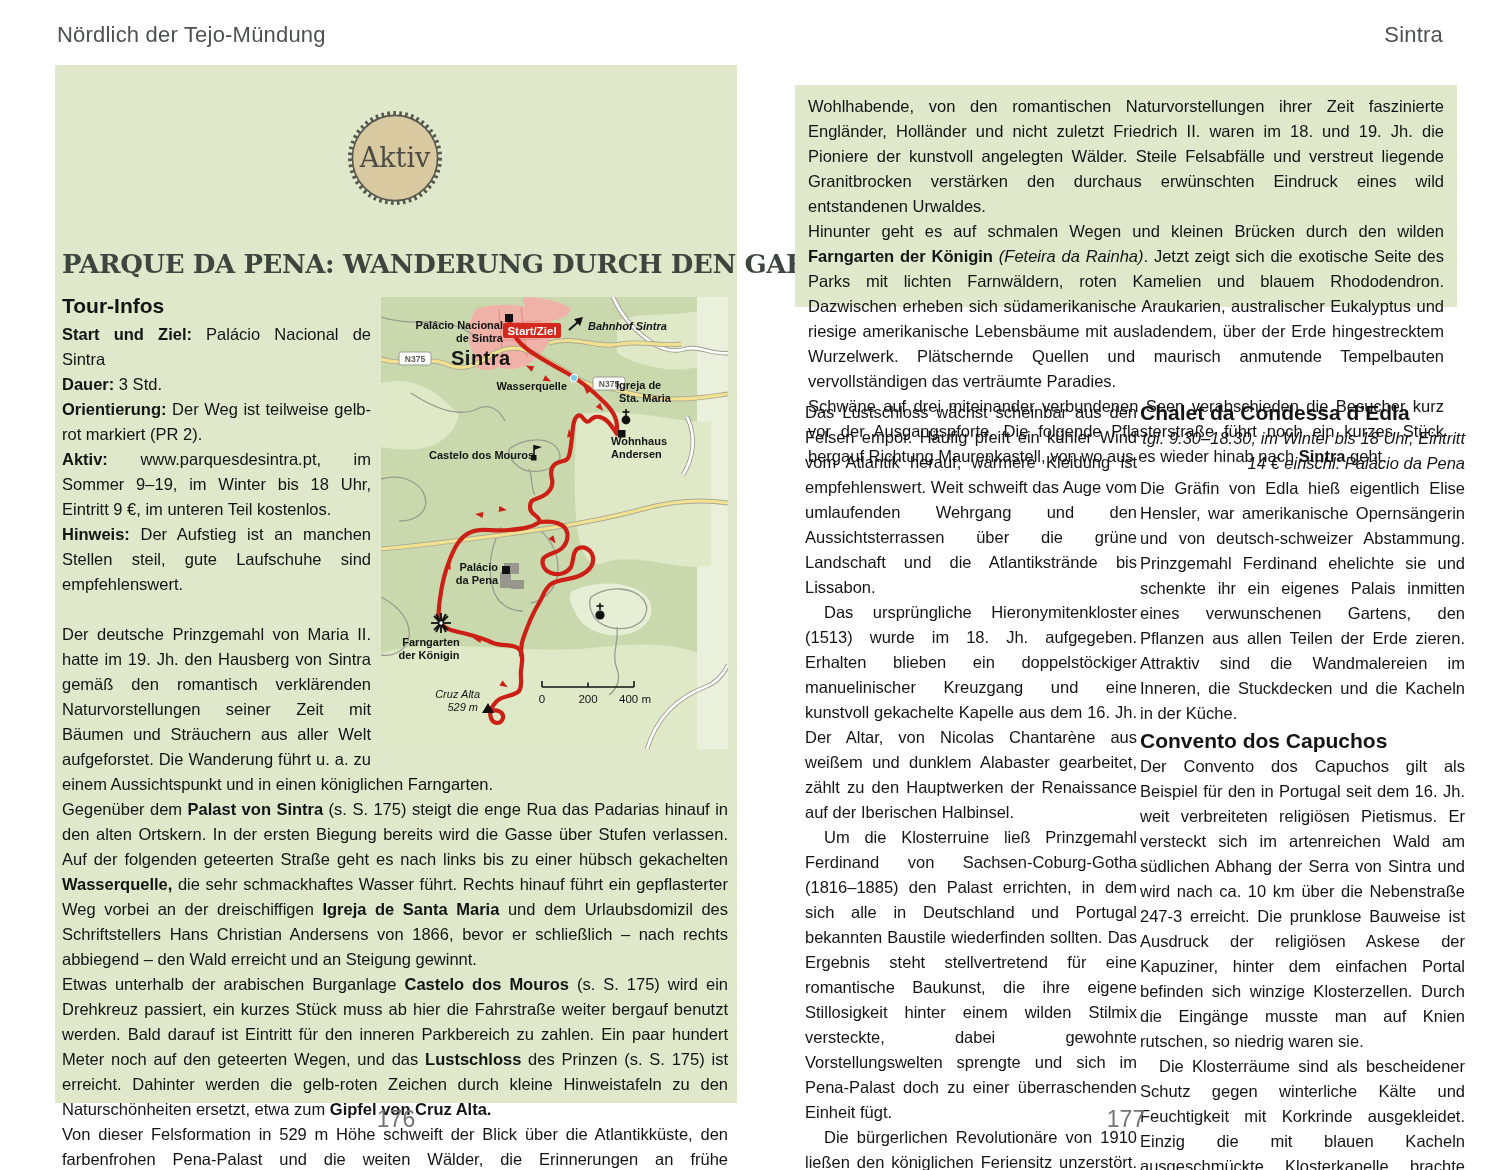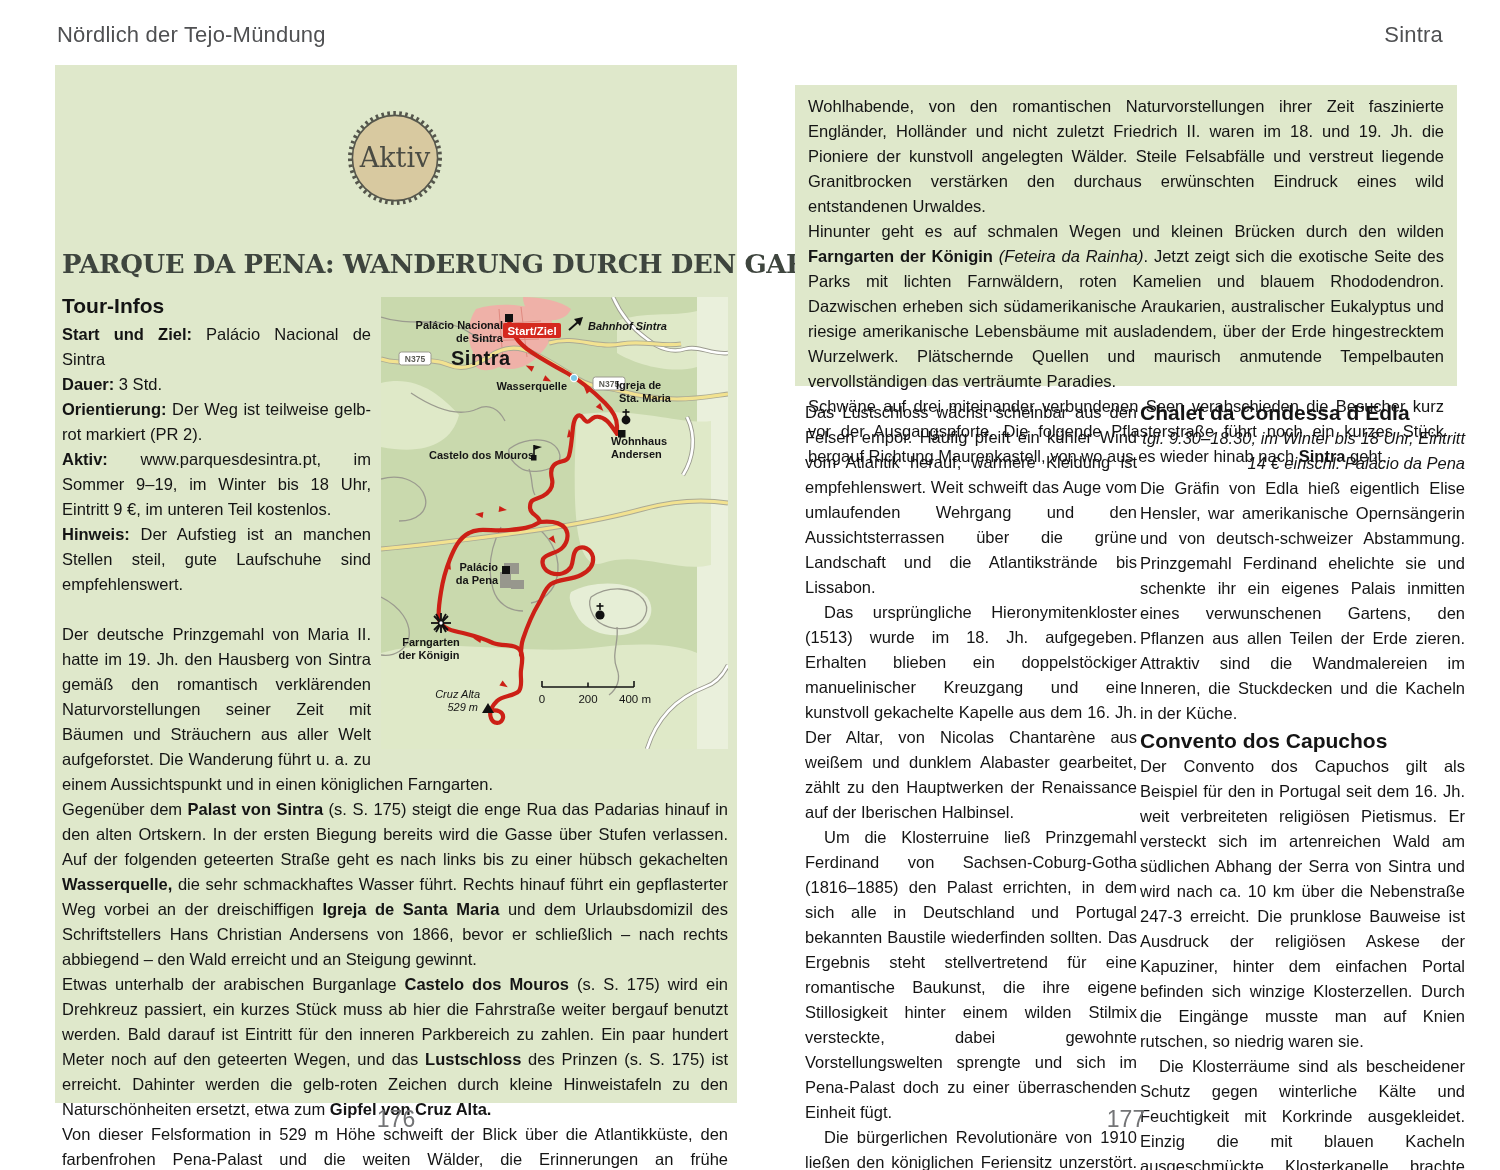--- a/index.html
+++ b/index.html
@@ -23,21 +23,21 @@
   }
   .box-body{font-size:16.5px;line-height:25px;text-align:justify;margin-top:14px;}
   .box-body p{margin:0;}
   .map-float{float:right;width:347px;height:452px;margin:4px 0 8px 10px;}
   .ti-head{font-size:21px;font-weight:bold;margin:0 0 3px 0;line-height:26px;}
   .gap-top{margin-top:25px !important;}
   .b{font-weight:bold;}
   .i{font-style:italic;}
 
   
-  .right-panel{left:795px;top:85px;width:662px;height:301px;padding:9px 13px;font-size:16.5px;line-height:25px;text-align:justify;}
+  .right-panel{left:795px;top:85px;width:662px;height:222px;padding:9px 13px;font-size:16.5px;line-height:25px;text-align:justify;}
   .right-panel p{margin:0;}
   .col{position:absolute;font-size:16.5px;line-height:25px;text-align:justify;}
   .col p{margin:0;}
   .col p.ind{text-indent:19px;}
   .col1{left:805px;top:400px;width:332px;}
   .col2{left:1140px;top:400px;width:325px;}
   .sect-head{font-size:21px;font-weight:bold;line-height:26px;margin:0;text-align:left;}
   .sect-head.mt{margin-top:2px;}
   .sect-info{font-style:italic;margin:0;text-align:right;}
 

